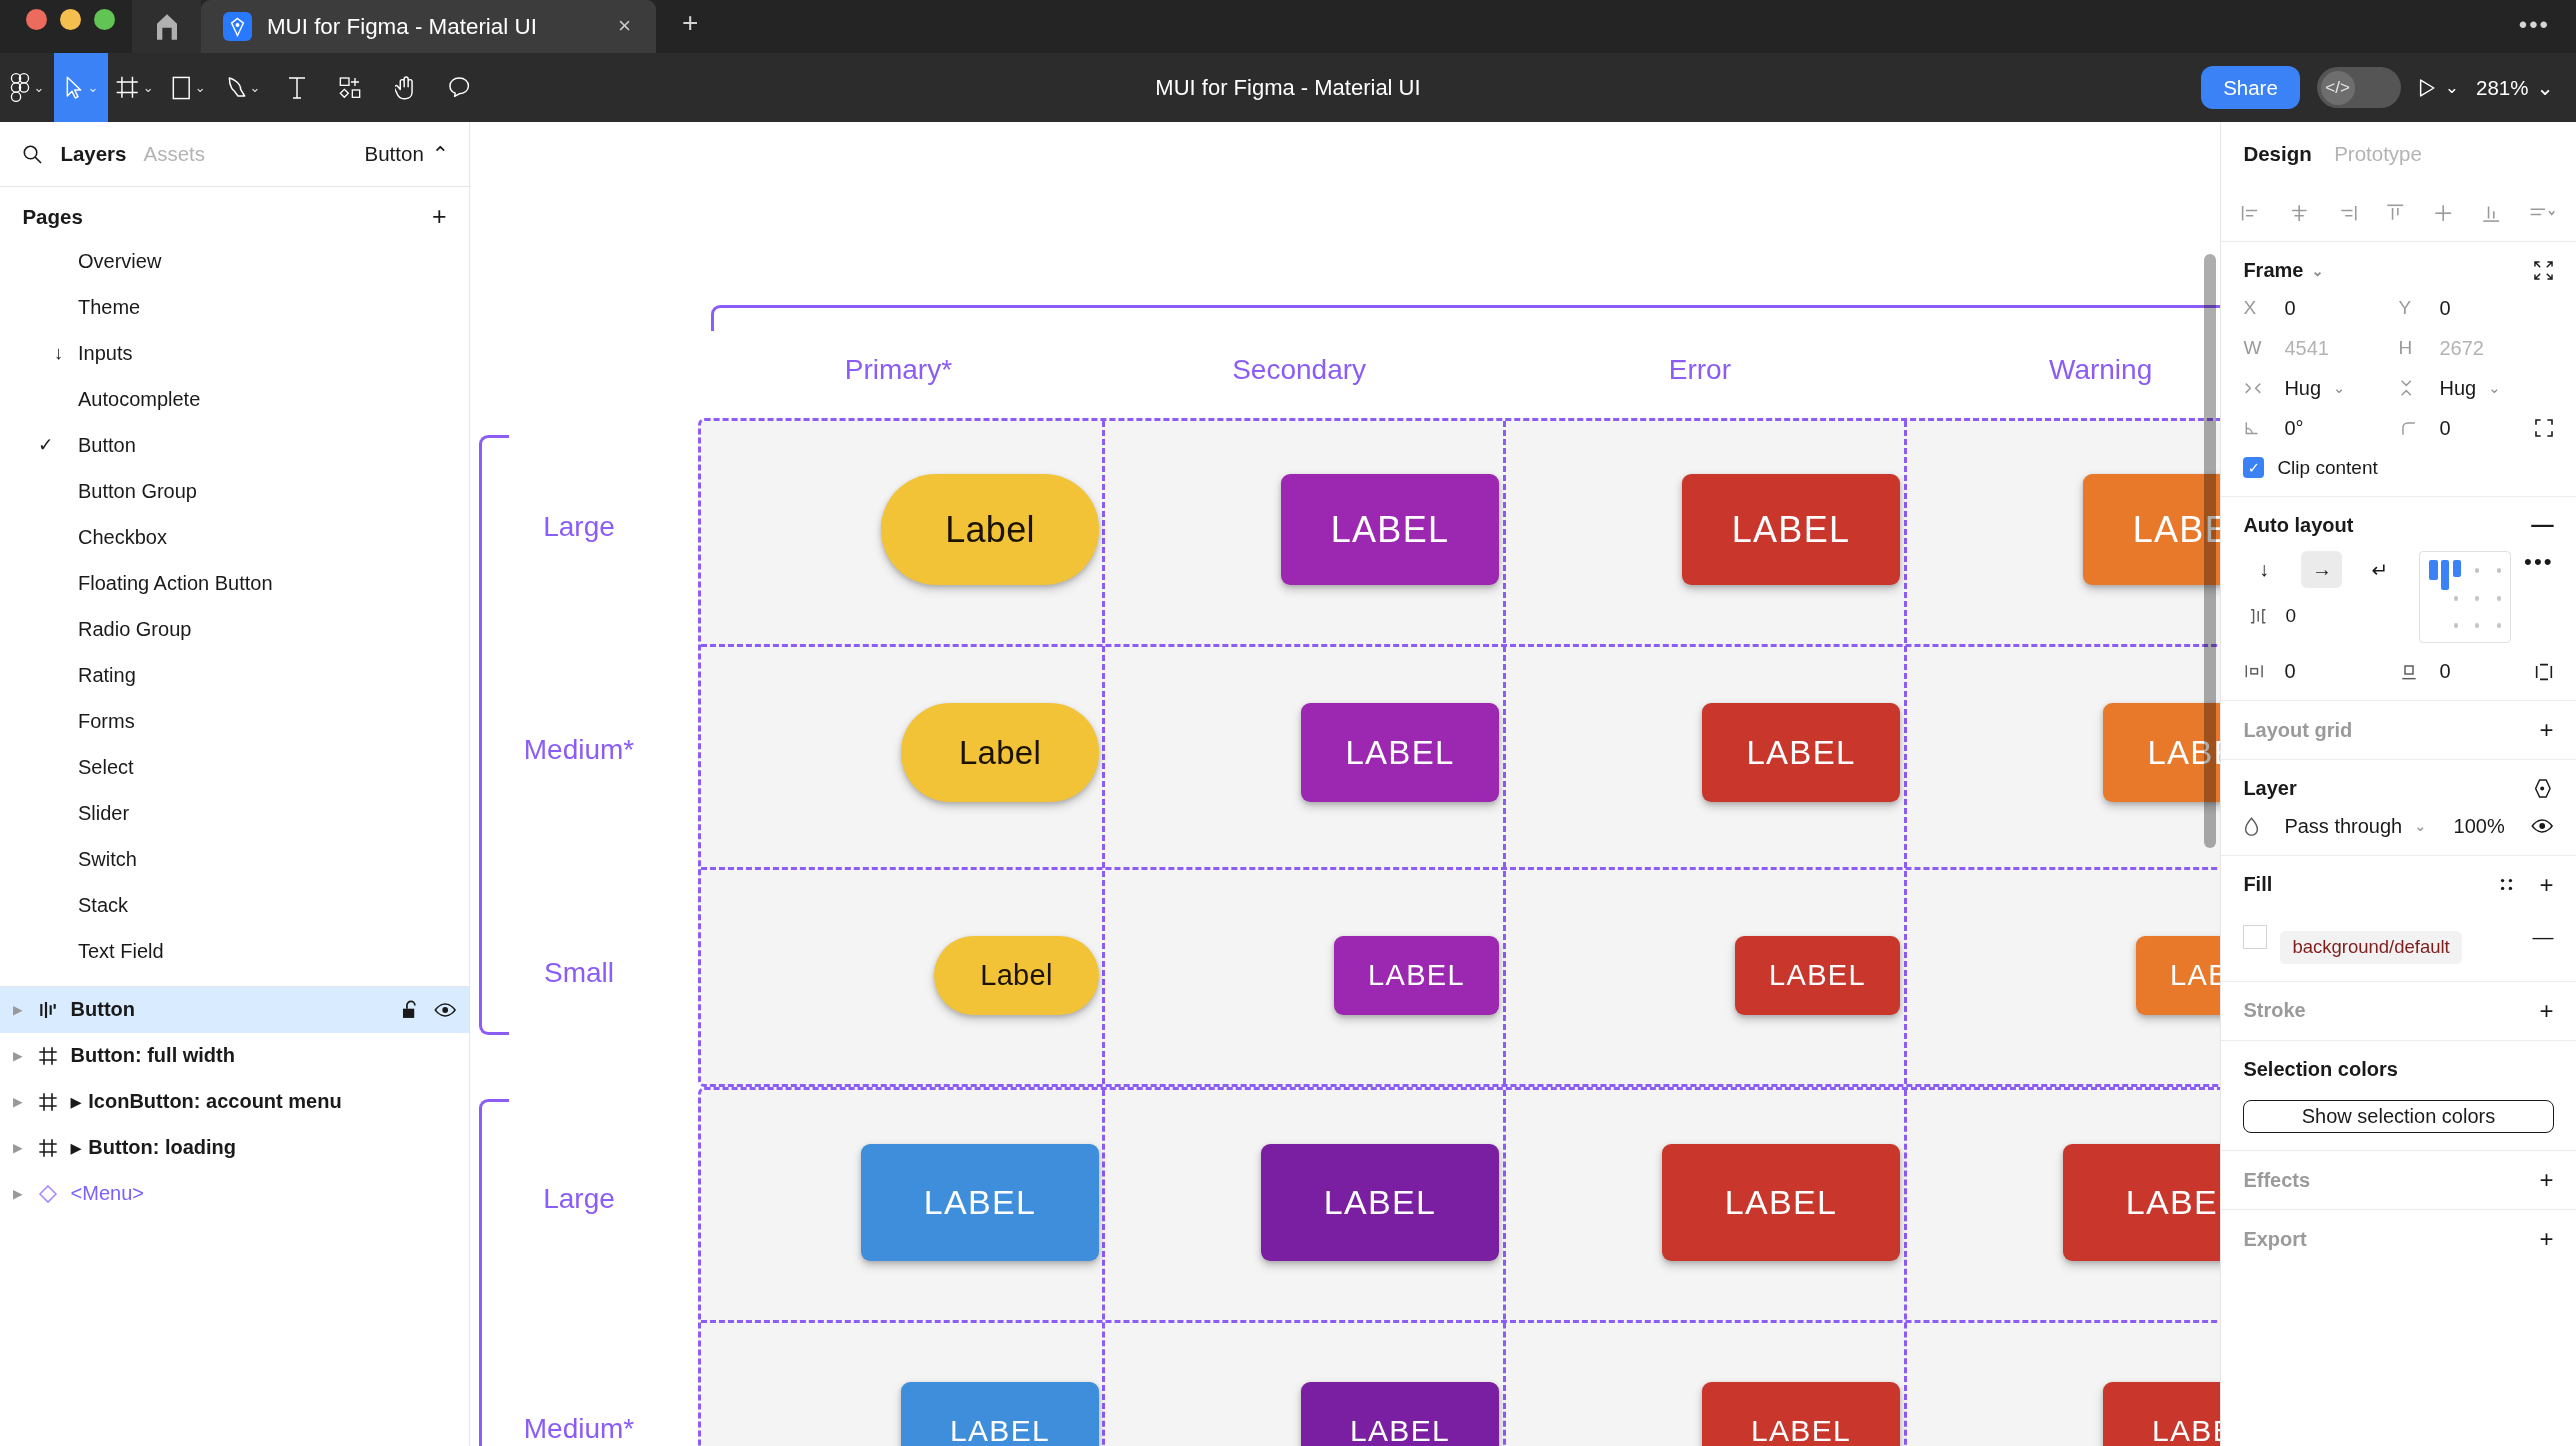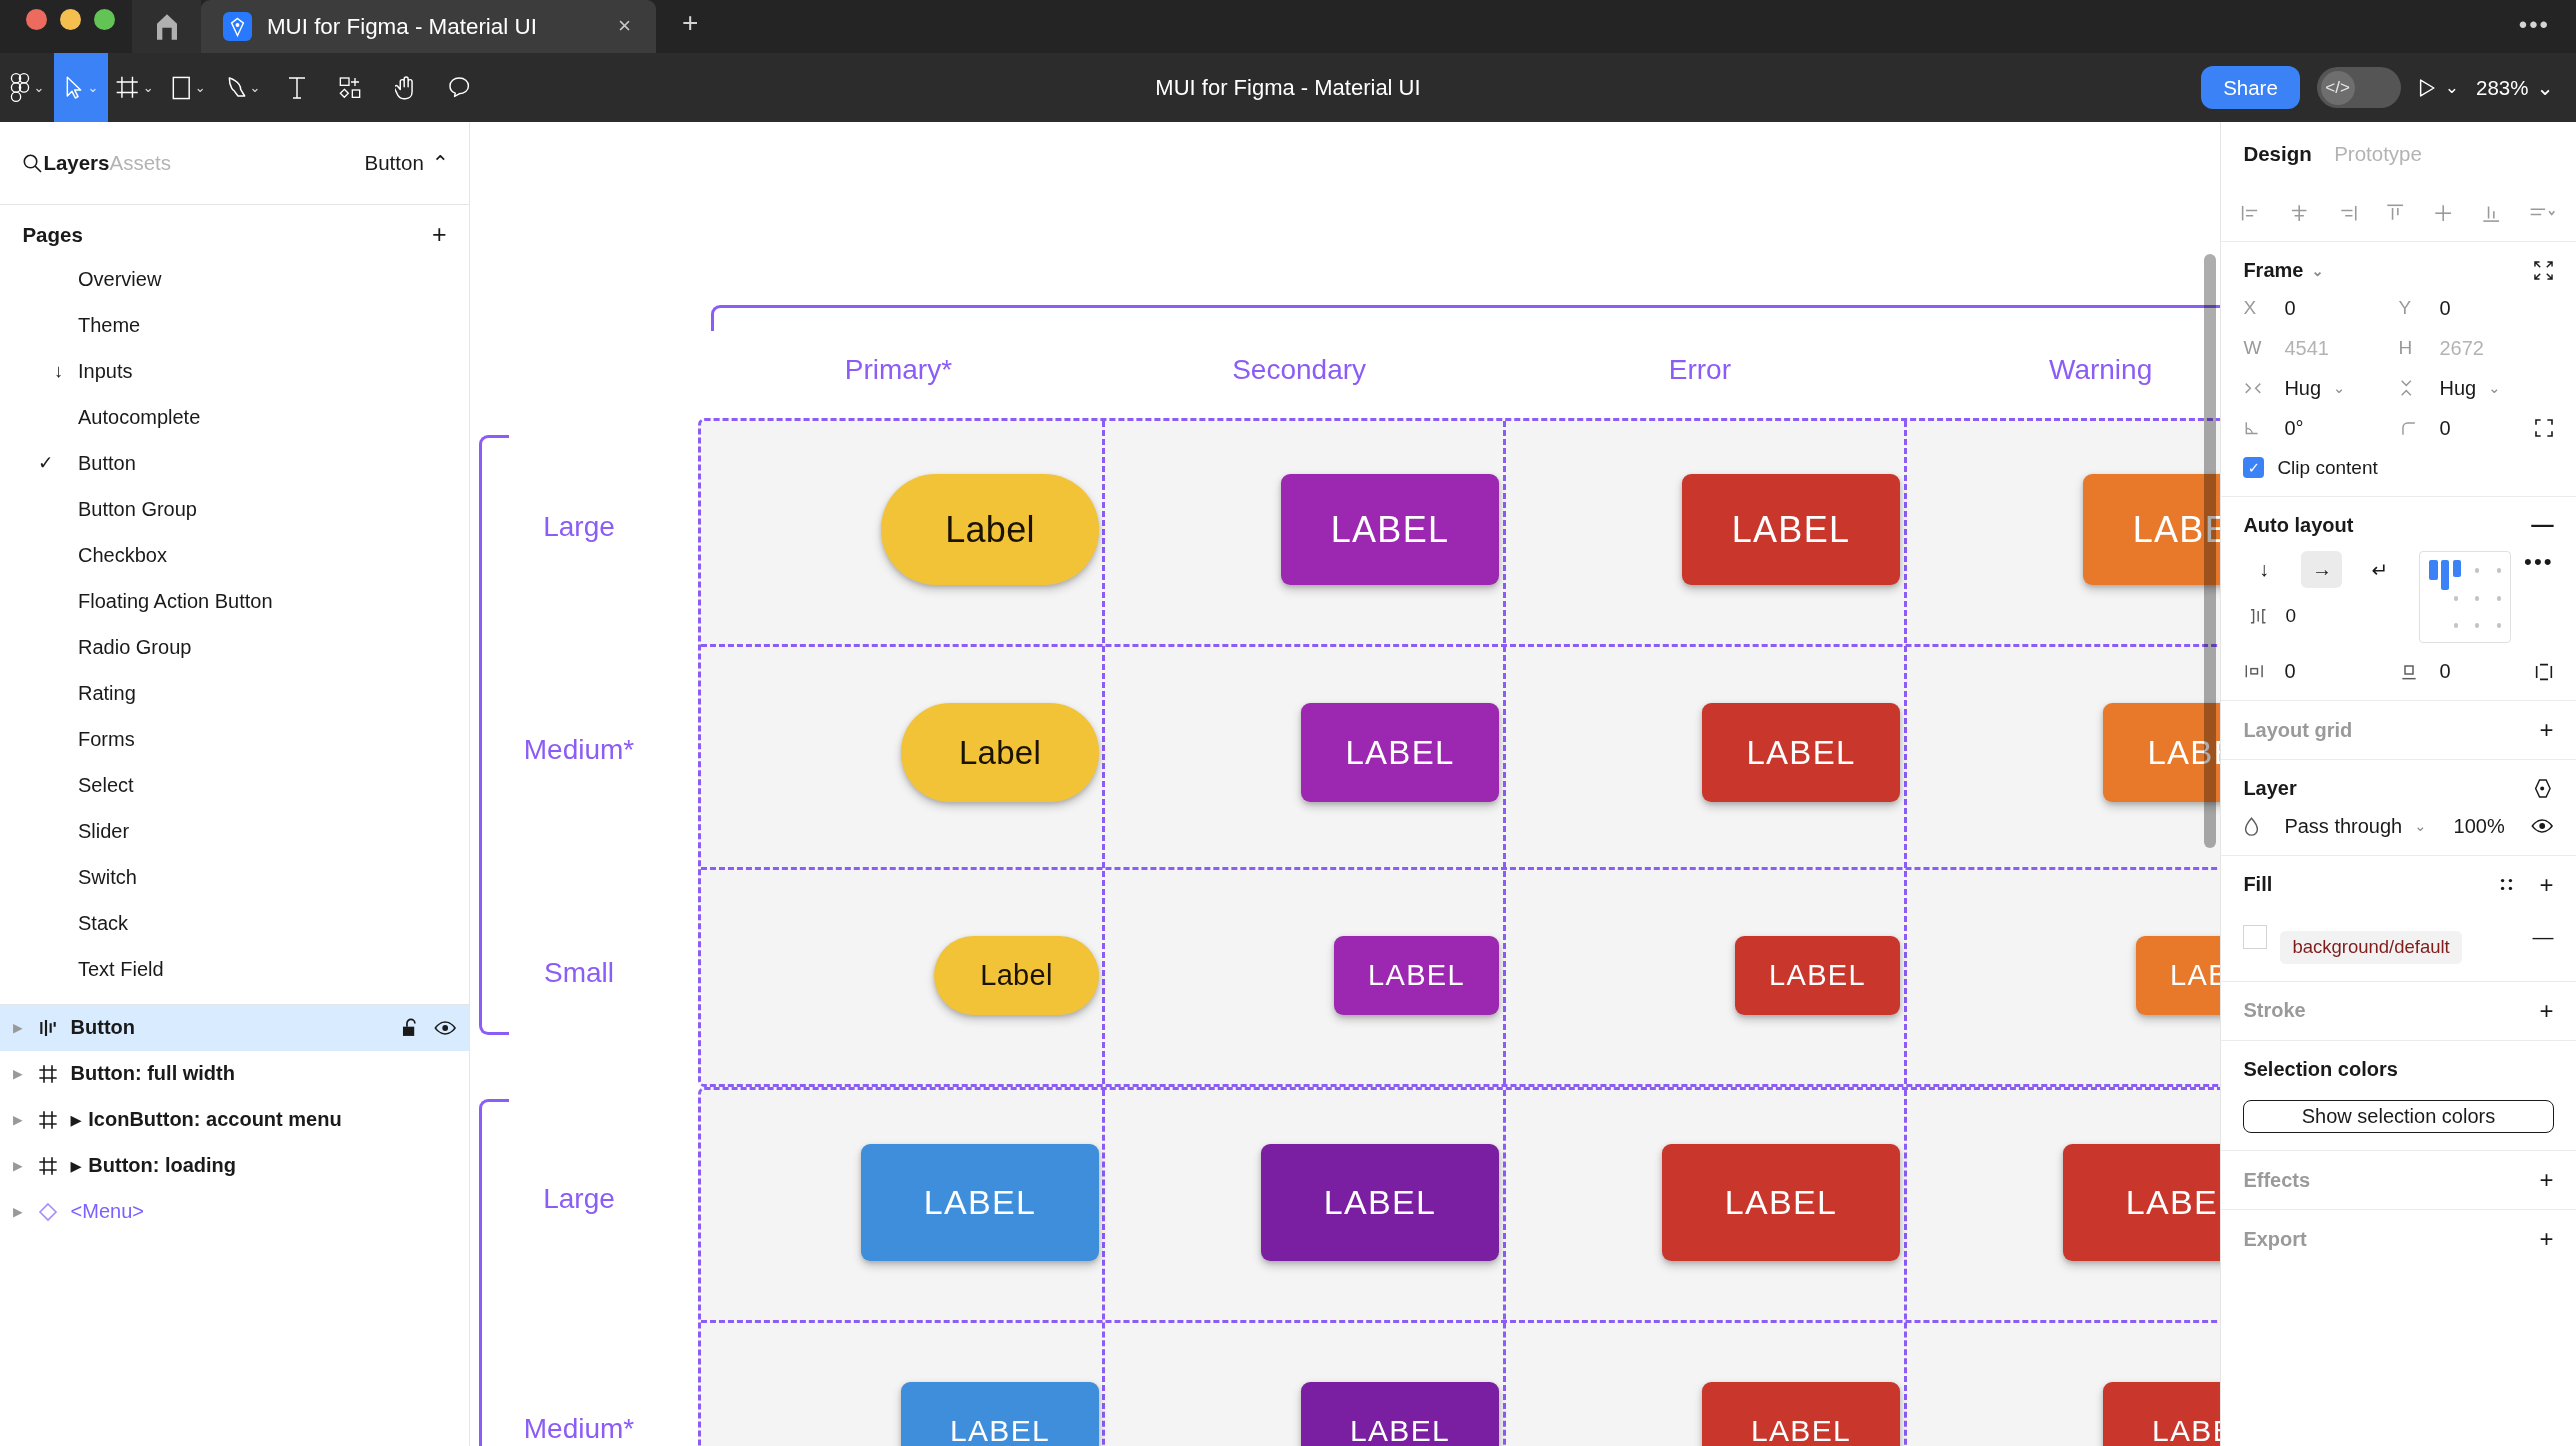--- a/index.html
+++ b/index.html
@@ -97,22 +97,22 @@
 
   
   .app-body { display: flex; height: 1325px; background: #fff; }
 
   
   .left-panel {
     width: 470px; background: #ffffff; flex: 0 0 470px;
     border-right: 0.7px solid #e5e5e5; display: flex; flex-direction: column;
   }
   .lp-header {
-    height: 83px; display: flex; align-items: center;
-    padding: 0 20px 0 22.4px; 
+    height: 65px; display: flex; align-items: center;
+    padding: 0 20px 0 22.4px; gap: 17px;
     border-bottom: 0.7px solid #e5e5e5;
   }
   .lp-tab { font-size: 20.5px; color: #b3b3b3; }
   .lp-tab.active { color: #1a1a1a; font-weight: 700; }
   .lp-component-name {
     margin-left: auto; font-size: 20.5px; color: #1a1a1a;
     display: flex; align-items: center; gap: 8px;
   }
   .pages-head {
     display: flex; align-items: center; padding: 17px 22.4px 9.2px 22.4px;
@@ -376,21 +376,21 @@
     <div class="code-toggle">
       <div class="code-knob">&lt;/&gt;</div>
     </div>
     <div class="play-group">
       <svg width="18.5" height="20" viewBox="0 0 28 30">
           <path d="M4 3 L24 15 L4 27 Z" fill="none" stroke="#fff" stroke-width="2.2" stroke-linejoin="round"></path>
         </svg>
       <span>⌄</span>
     </div>
     <div class="zoom-group">
-      <span>283%</span>
+      <span>281%</span>
       <span>⌄</span>
     </div>
   </div>
 </div>
 
 <div class="app-body">
 
   <div class="left-panel">
     <div class="lp-header">
       <span>

